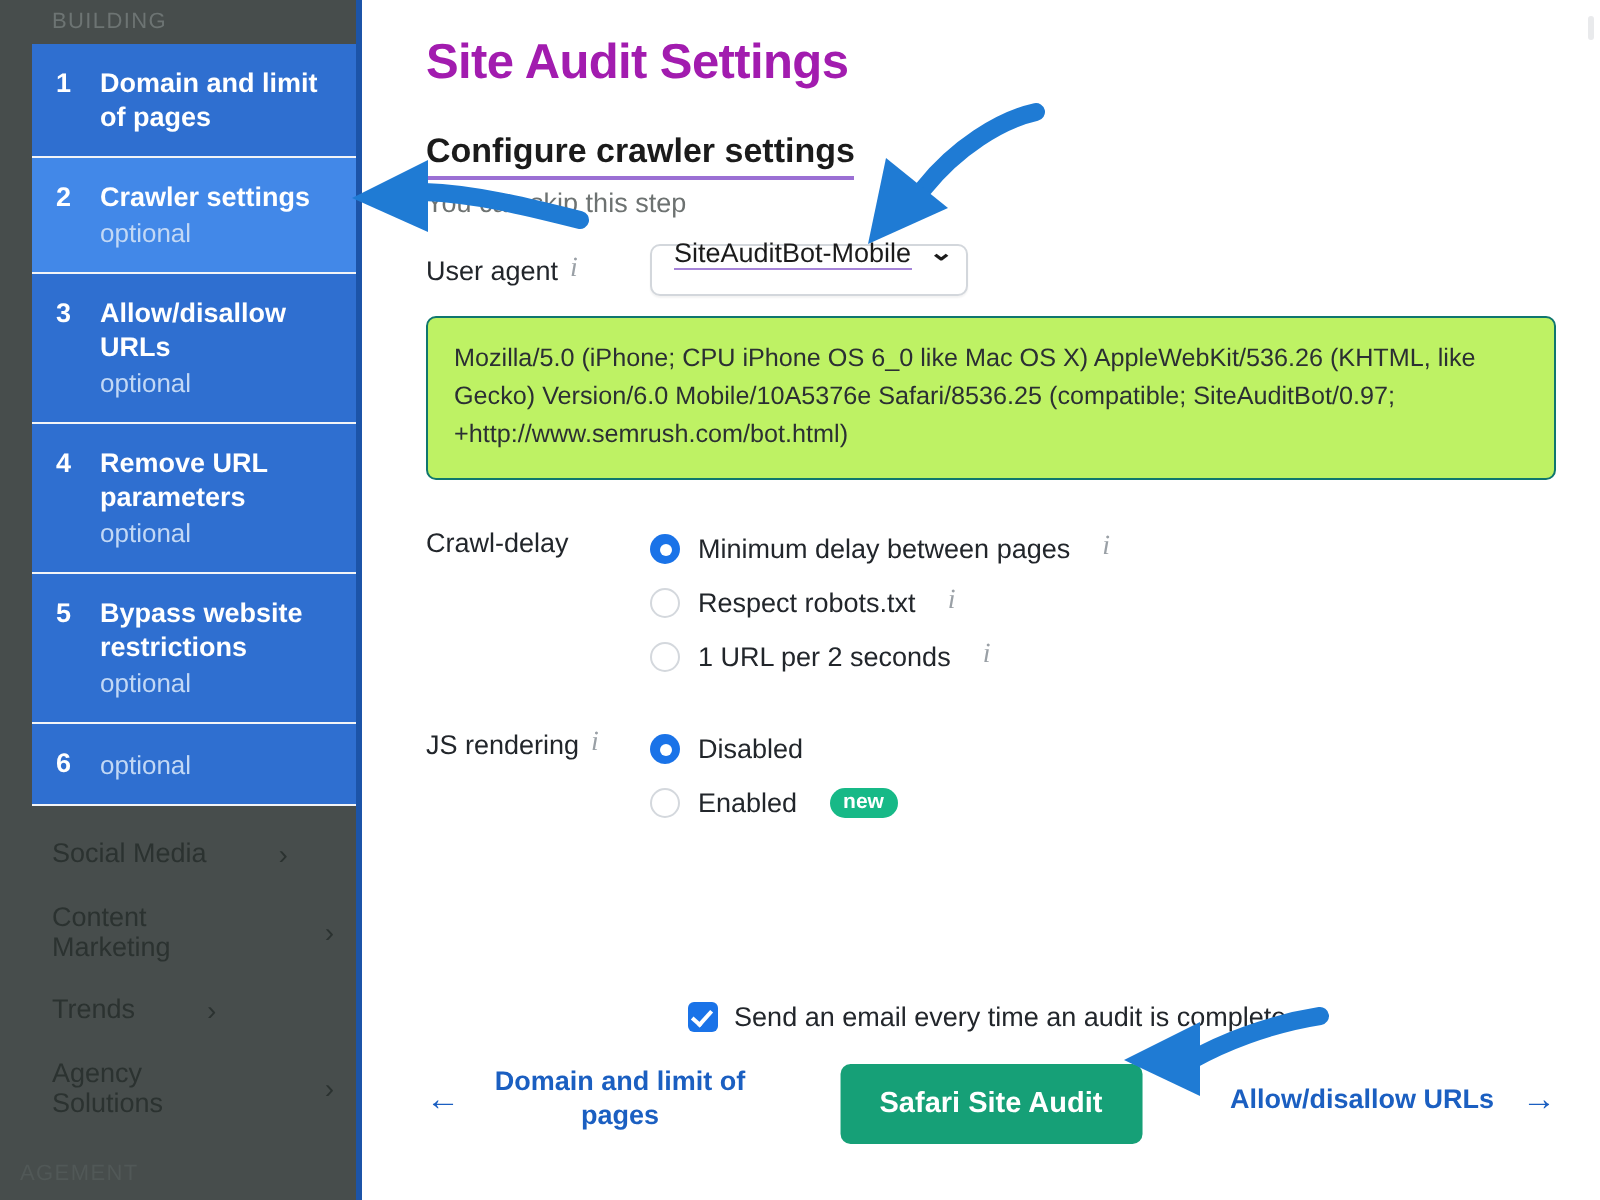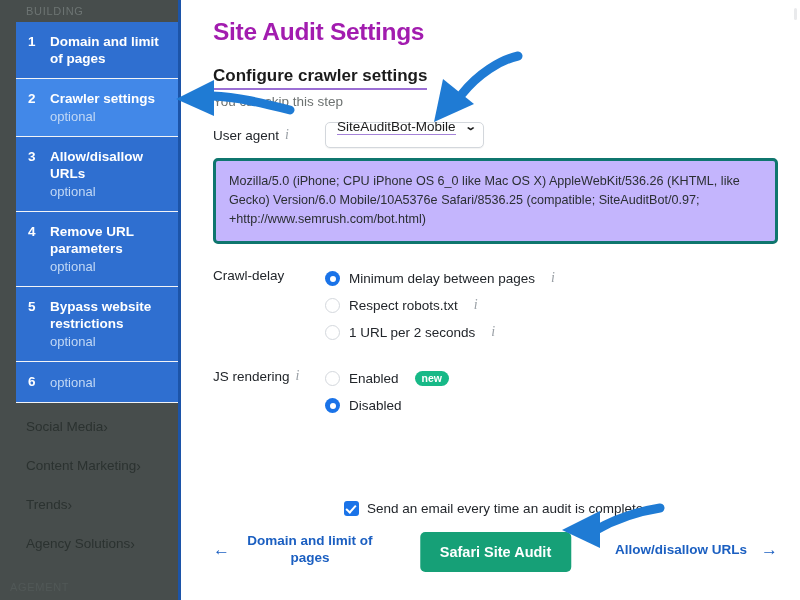--- a/index.html
+++ b/index.html
@@ -49,21 +49,21 @@
   }
   .step-opt {
     color: #c2d8f5; font-size: 13px; line-height: 17px;
     margin-top: 1px; font-weight: 400;
   }
   .sb-lower { background: #474d4c; padding-top: 4px; }
   .sb-link {
     height: 39px;
     display: flex; align-items: center; 
     padding: 0 14px 0 10px;
-    color: #2b3230; font-size: 13.5px;
+    color: #2b3230; font-size: 13.5px; gap: 36px;
   }
   .sb-link .chev {
     color: #2b3230; font-size: 14px; line-height: 1;
   }
   .sb-bottom-label {
     padding: 18px 0 0 0px;
     margin-left: -6px;
     font-size: 11px; letter-spacing: .7px;
     color: #515857;
   }
@@ -124,23 +124,23 @@
     padding-bottom: 0px;
   }
   .select-caret {
     margin-left: 10px; color: #1b1b1b; font-size: 11px;
     font-weight: bold;
     transform: scaleX(1.35);
   }
 
   .ua-box {
     margin-top: 10px;
-    border: 3px solid #0f766e;
+    border: 1px solid #0f766e;
     border-radius: 5px;
-    background: #c4b5fd;
+    background: #bef264;
     padding: 11px 13px 12px 13px;
     font-size: 12.6px;
     line-height: 19px;
     color: #2b2f33;
     max-width: 576px;
   }
 
   .grp { margin-top: 19px; }
   .radio-line {
     display: flex; align-items: flex-end;
@@ -328,27 +328,27 @@
         </div>
     </div>
 
     <div class="row grp">
       <div class="row-label">
         <span>JS rendering</span>
         <span class="info-i">i</span>
       </div>
       <div id="js-opts">
           <div class="radio-line">
+            <span class="radio on"></span>
+            <span class="radio-text">Disabled</span>
+          </div>
+          <div class="radio-line">
             <span class="radio"></span>
             <span class="radio-text">Enabled</span>
             <span class="badge-new">new</span>
-          </div>
-          <div class="radio-line">
-            <span class="radio on"></span>
-            <span class="radio-text">Disabled</span>
           </div>
         </div>
     </div>
 
     <div class="footer">
       <div class="email-line">
         <span class="checkbox"></span>
         <span class="email-text">Send an email every time an audit is complete.</span>
       </div>
       <div class="nav-row">

